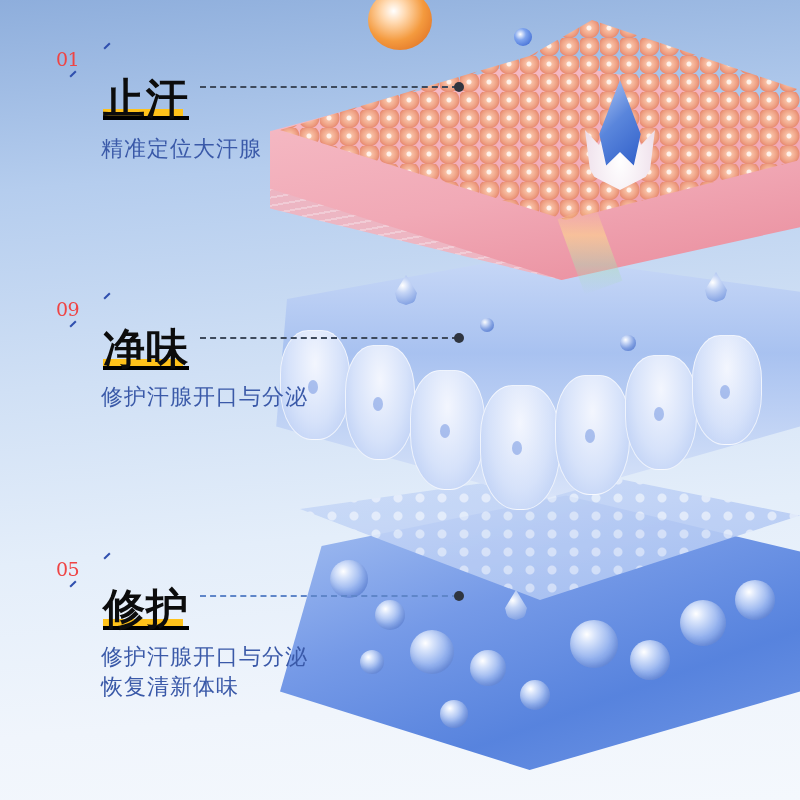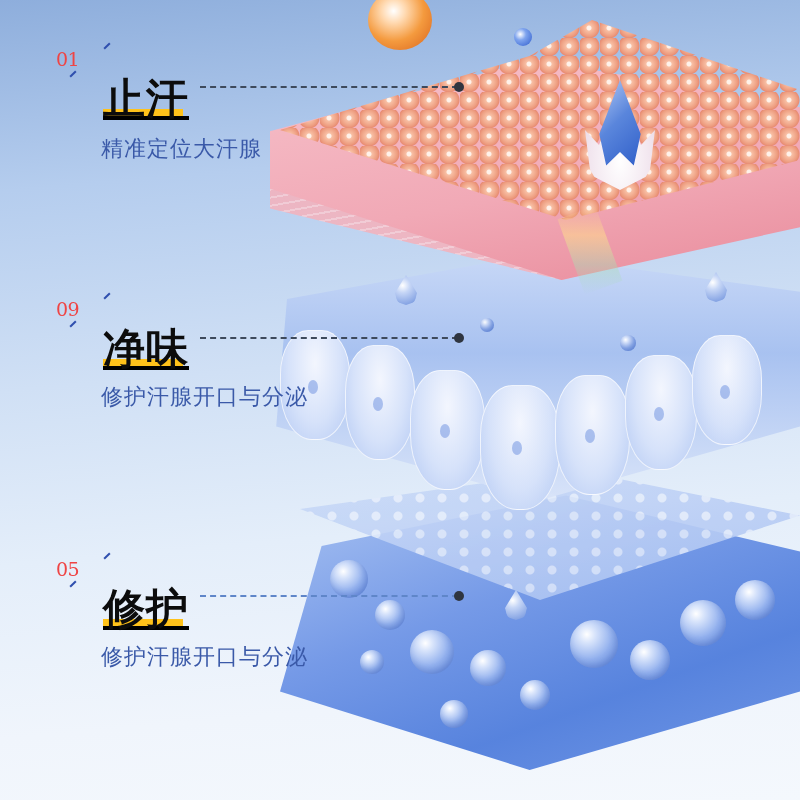--- a/index.html
+++ b/index.html
@@ -213,16 +213,17 @@
     <span class="num">05</span>
     <span class="slash-bot"></span>
     <div class="title-wrap">
       <div class="title-bar"></div>
       <div class="title">修护</div>
     </div>
     <div class="leader" style="top:37px;width:258px;border-top-color:#5f86c9"></div>
     <div class="leader-dot" style="left:454px;top:33px"></div>
     <div class="desc" style="top:84px">
       <div>修护汗腺开口与分泌</div>
+      <div>恢复清新体味</div>
     </div>
   </div>
 
 </div>
 
 </body></html>

